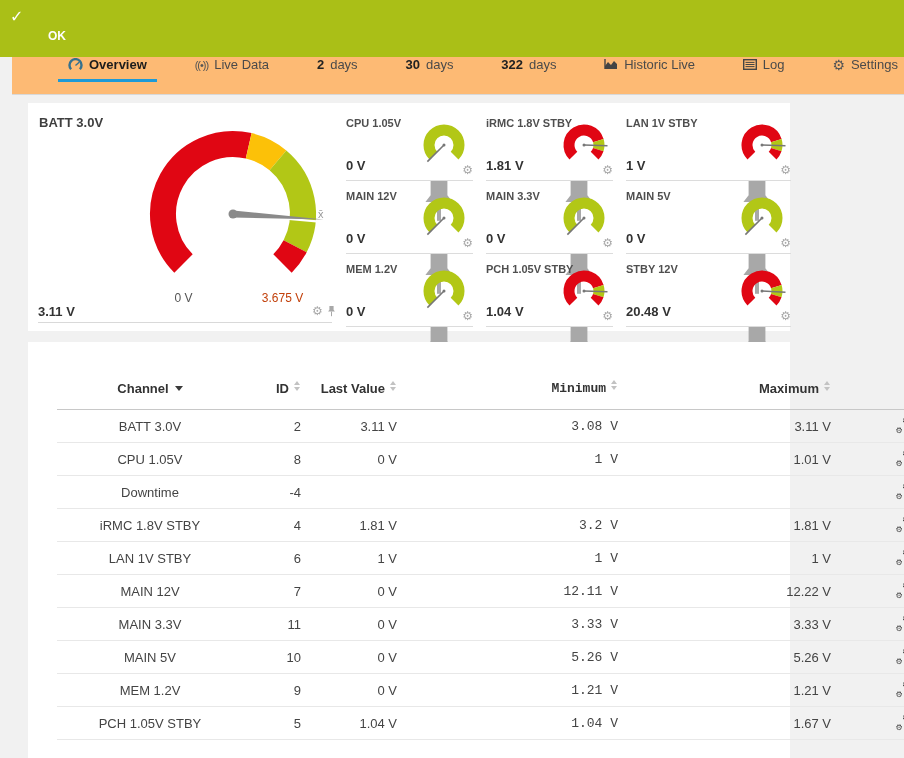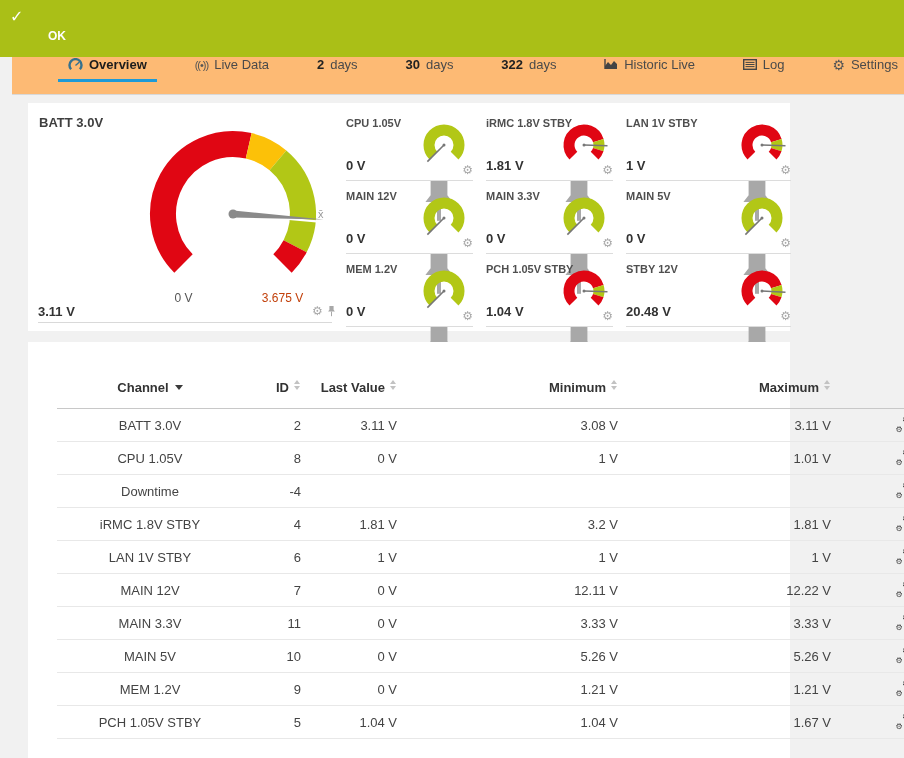--- a/index.html
+++ b/index.html
@@ -77,21 +77,21 @@
     padding:38px 8px 12px 8px;border-bottom:1px solid #c8c8c8;line-height:16px;
   }
   table.channels td{
     height:32px;padding:0 8px;border-bottom:1px solid #e8e8e8;vertical-align:middle;
     overflow:hidden;white-space:nowrap;
   }
   .col-channel{width:170px;text-align:center;}
   .col-id{width:50px;text-align:right;}
   .col-last{width:80px;text-align:right;}
   th.col-last{text-align:right;}
-  .col-min{width:205px;text-align:right;}
+  .col-min{width:205px;text-align:right;font-family:Liberation Mono, monospace;}
   .col-max{width:197px;text-align:right;}
   .col-edit{width:115px;text-align:center;}
   .sorter{display:inline-block;width:7px;vertical-align:2px;margin-left:5px;}
   .sorter i{display:block;width:0;height:0;border-left:3.5px solid transparent;border-right:3.5px solid transparent;}
   .sorter .up{border-bottom:4px solid #c2c2c2;margin-bottom:2px;}
   .sorter .dn{border-top:4px solid #c2c2c2;}
   .caret-desc{display:inline-block;width:0;height:0;margin-left:6px;vertical-align:2px;
     border-left:4.5px solid transparent;border-right:4.5px solid transparent;border-top:5px solid #3a3a3a;}
   .gearpair{position:relative;display:inline-block;width:18px;height:16px;cursor:pointer;}
   .gearpair .g1{position:absolute;right:0;top:-3px;font-size:13px;color:#444;line-height:14px;}

